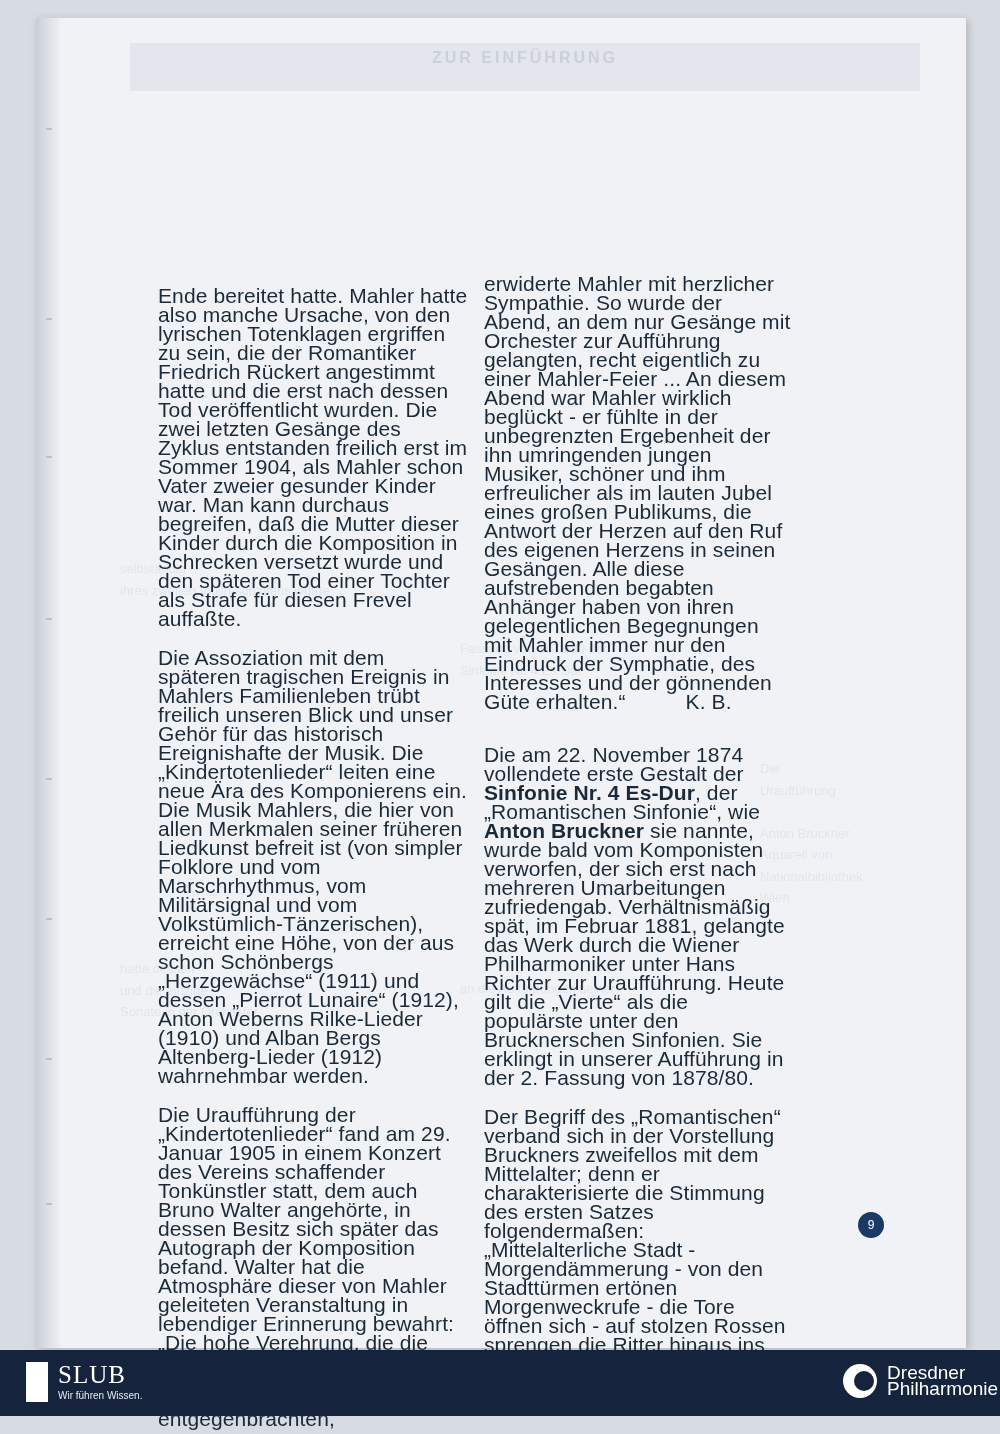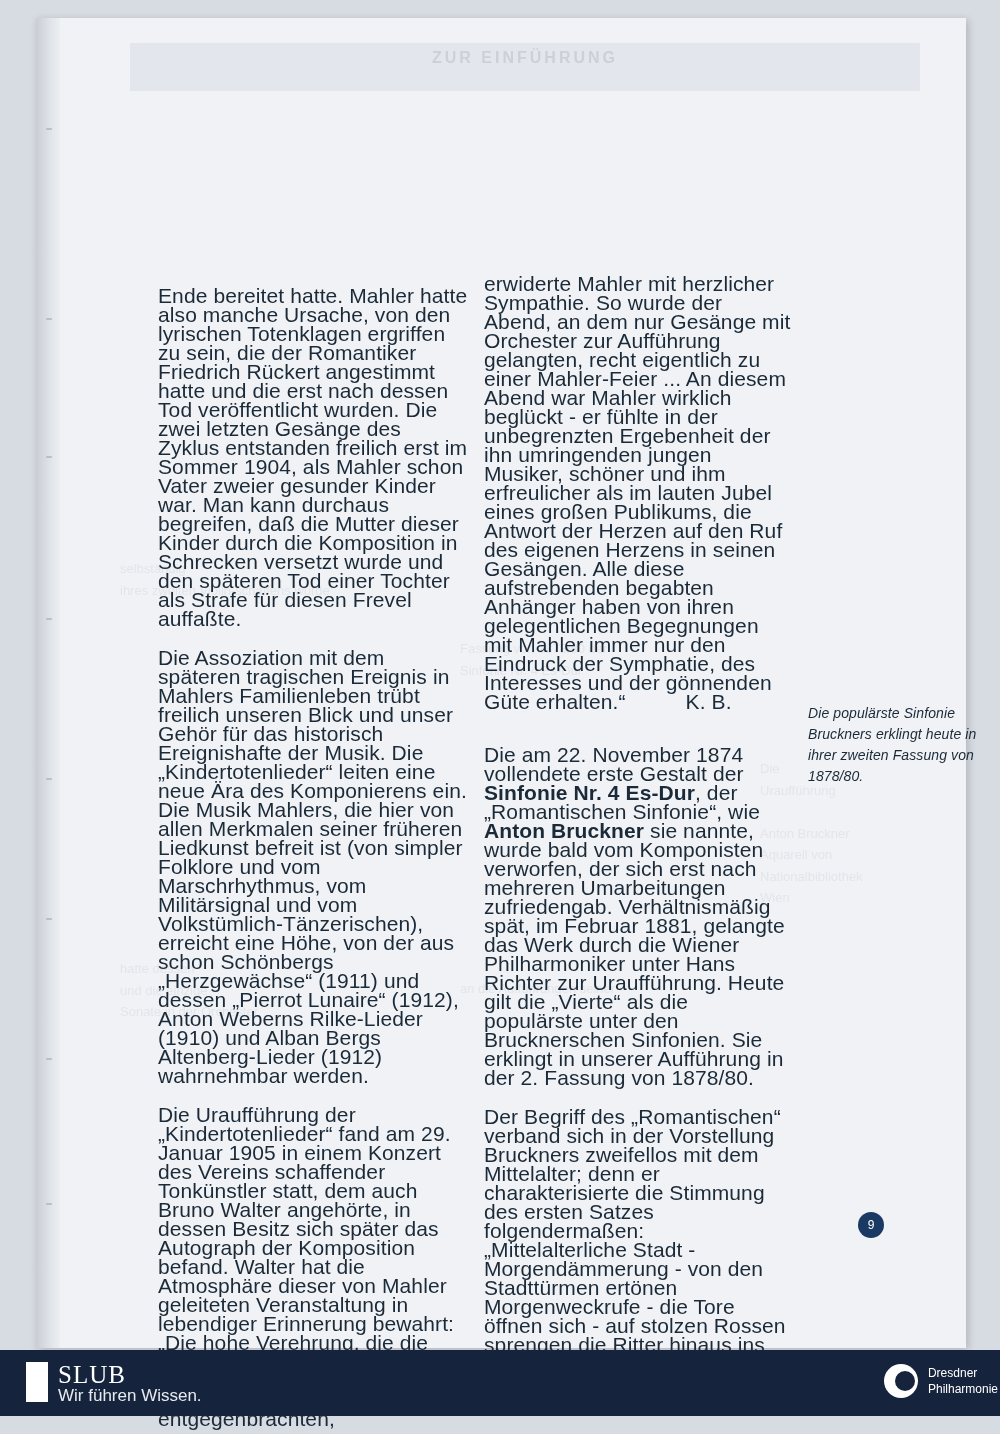--- a/index.html
+++ b/index.html
@@ -173,21 +173,21 @@
     margin-right: 10px;
   }
   .slub-name {
     font-family: "Liberation Serif", serif;
     font-size: 25px;
     letter-spacing: 1px;
     line-height: 26px;
   }
   .slub-tag {
     font-family: "Liberation Sans", sans-serif;
-    font-size: 17px;
+    font-size: 10px;
     line-height: 16px;
     color: #e7eaf0;
   }
   .phil-block {
     position: absolute;
     right: 26px;
     top: 14px;
     display: flex;
     align-items: center;
   }
@@ -204,21 +204,21 @@
     position: absolute;
     left: 11px;
     top: 7px;
     width: 20px;
     height: 20px;
     border-radius: 50%;
     background: #15243c;
   }
   .phil-text {
     font-family: "Liberation Sans", sans-serif;
-    font-size: 12px;
+    font-size: 19px;
     line-height: 16px;
     color: #ffffff;
   }
   .phil-text .l2 { display: block; }
 </style>
 </head>
 <body>
 
 <div class="page-sheet">
   <div class="gutter"></div>
@@ -265,21 +265,20 @@
       <p>
         <span>erwiderte Mahler mit herzlicher Sympathie. So wurde der Abend, an dem nur Gesänge mit Orchester zur Aufführung gelangten, recht eigentlich zu einer Mahler-Feier ... An diesem Abend war Mahler wirklich beglückt - er fühlte in der unbegrenzten Ergebenheit der ihn umringenden jungen Musiker, schöner und ihm erfreulicher als im lauten Jubel eines großen Publikums, die Antwort der Herzen auf den Ruf des eigenen Herzens in seinen Gesängen. Alle diese aufstrebenden begabten Anhänger haben von ihren gelegentlichen Begegnungen mit Mahler immer nur den Eindruck der Symphatie, des Interesses und der gönnenden Güte erhalten.“</span><span class="sig">K. B.</span>
       </p>
       <p style="margin-top:34px;">
         <span>Die am 22. November 1874 vollendete erste Gestalt der </span><b>Sinfonie  Nr. 4 Es-Dur</b><span>, der „Romantischen Sinfonie“, wie </span><b>Anton Bruckner</b><span> sie nannte, wurde bald vom Komponisten verworfen, der sich erst nach mehreren Umarbeitungen zufriedengab. Verhältnismäßig spät, im Februar 1881, gelangte das Werk durch die Wiener Philharmoniker unter Hans Richter zur Uraufführung. Heute gilt die „Vierte“ als die populärste unter den Brucknerschen Sinfonien. Sie erklingt in unserer Aufführung in der 2. Fassung von 1878/80.</span>
       </p>
       <p>Der Begriff des „Romantischen“ verband sich in der Vorstellung Bruckners zweifellos mit dem Mittelalter; denn er charakterisierte die Stimmung des ersten Satzes folgendermaßen: „Mittelalterliche Stadt - Morgendämmerung - von den Stadttürmen ertönen Morgenweckrufe - die Tore öffnen sich - auf stolzen Rossen sprengen die Ritter hinaus ins Freie - der Zauber des Waldes umfängt sie - Waldesrauschen - Vogelsang - und so ent-</p>
     </div>
 
     <div class="col col-right">
-      <p>Die populärste Sinfonie Bruckners erklingt heute in ihrer zweiten Fassung von 1878/80.</p>
     </div>
 
     <div class="page-num">9</div>
 
   </div>
 </div>
 
 <div class="footer-bar">
   <div class="slub-block">
     <div class="slub-mark"></div>

